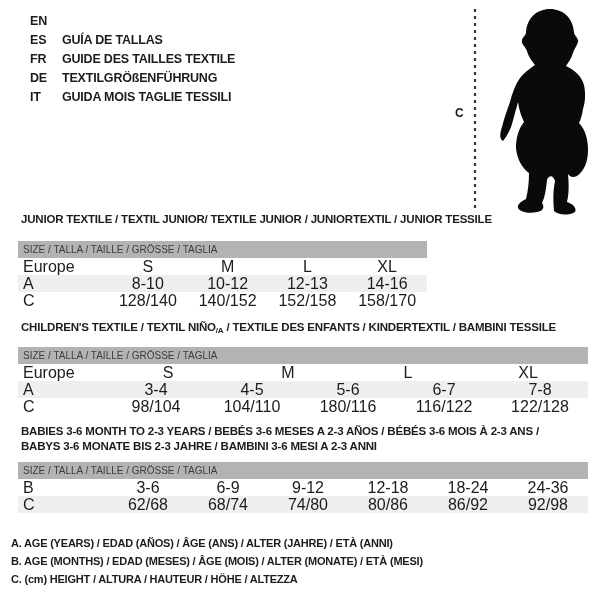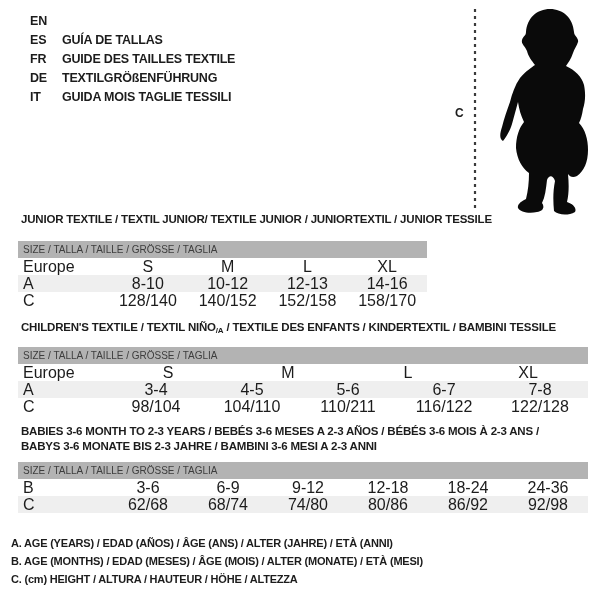--- a/index.html
+++ b/index.html
@@ -145,21 +145,21 @@
       <span class="val">3-4</span>
       <span class="val">4-5</span>
       <span class="val">5-6</span>
       <span class="val">6-7</span>
       <span class="val">7-8</span>
     </div>
     <div class="trow">
       <span class="lbl">C</span>
       <span class="val">98/104</span>
       <span class="val">104/110</span>
-      <span class="val">110/211</span>
+      <span class="val">180/116</span>
       <span class="val">116/122</span>
       <span class="val">122/128</span>
     </div>
   </div>
 
   <div class="sec-title" style="top:424px;">
     <div>BABIES 3-6 MONTH TO 2-3 YEARS / BEBÉS 3-6 MESES A 2-3 AÑOS / BÉBÉS 3-6 MOIS À 2-3 ANS /</div>
     <div>BABYS 3-6 MONATE BIS 2-3 JAHRE / BAMBINI 3-6 MESI A 2-3 ANNI</div>
   </div>
   <div class="stable w-wide" style="top:462px;">

